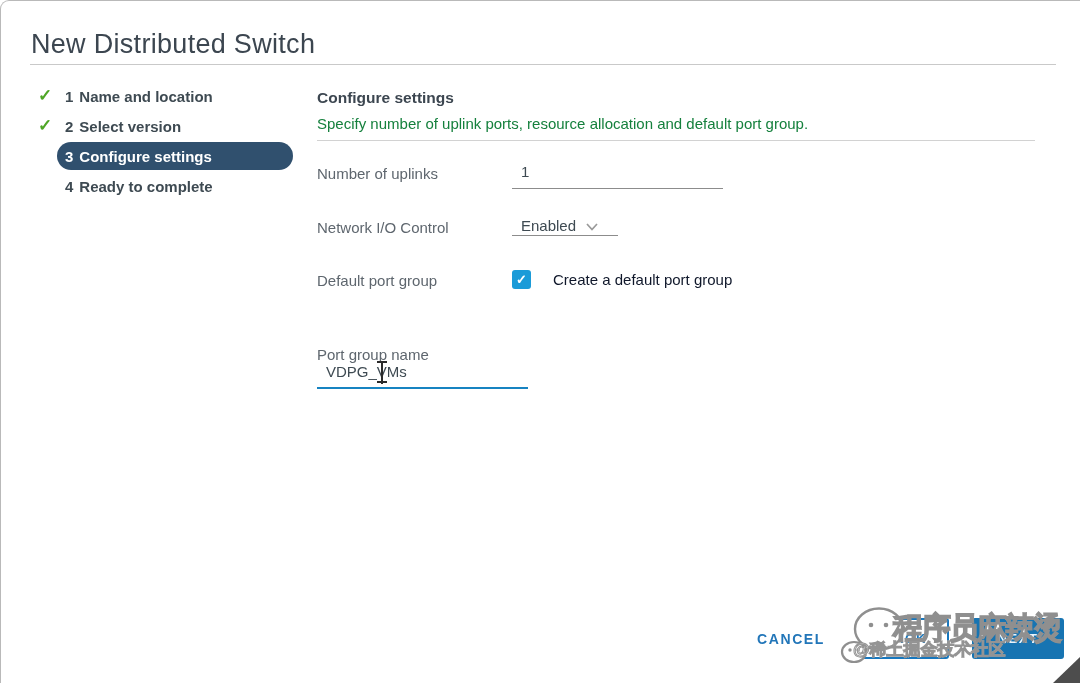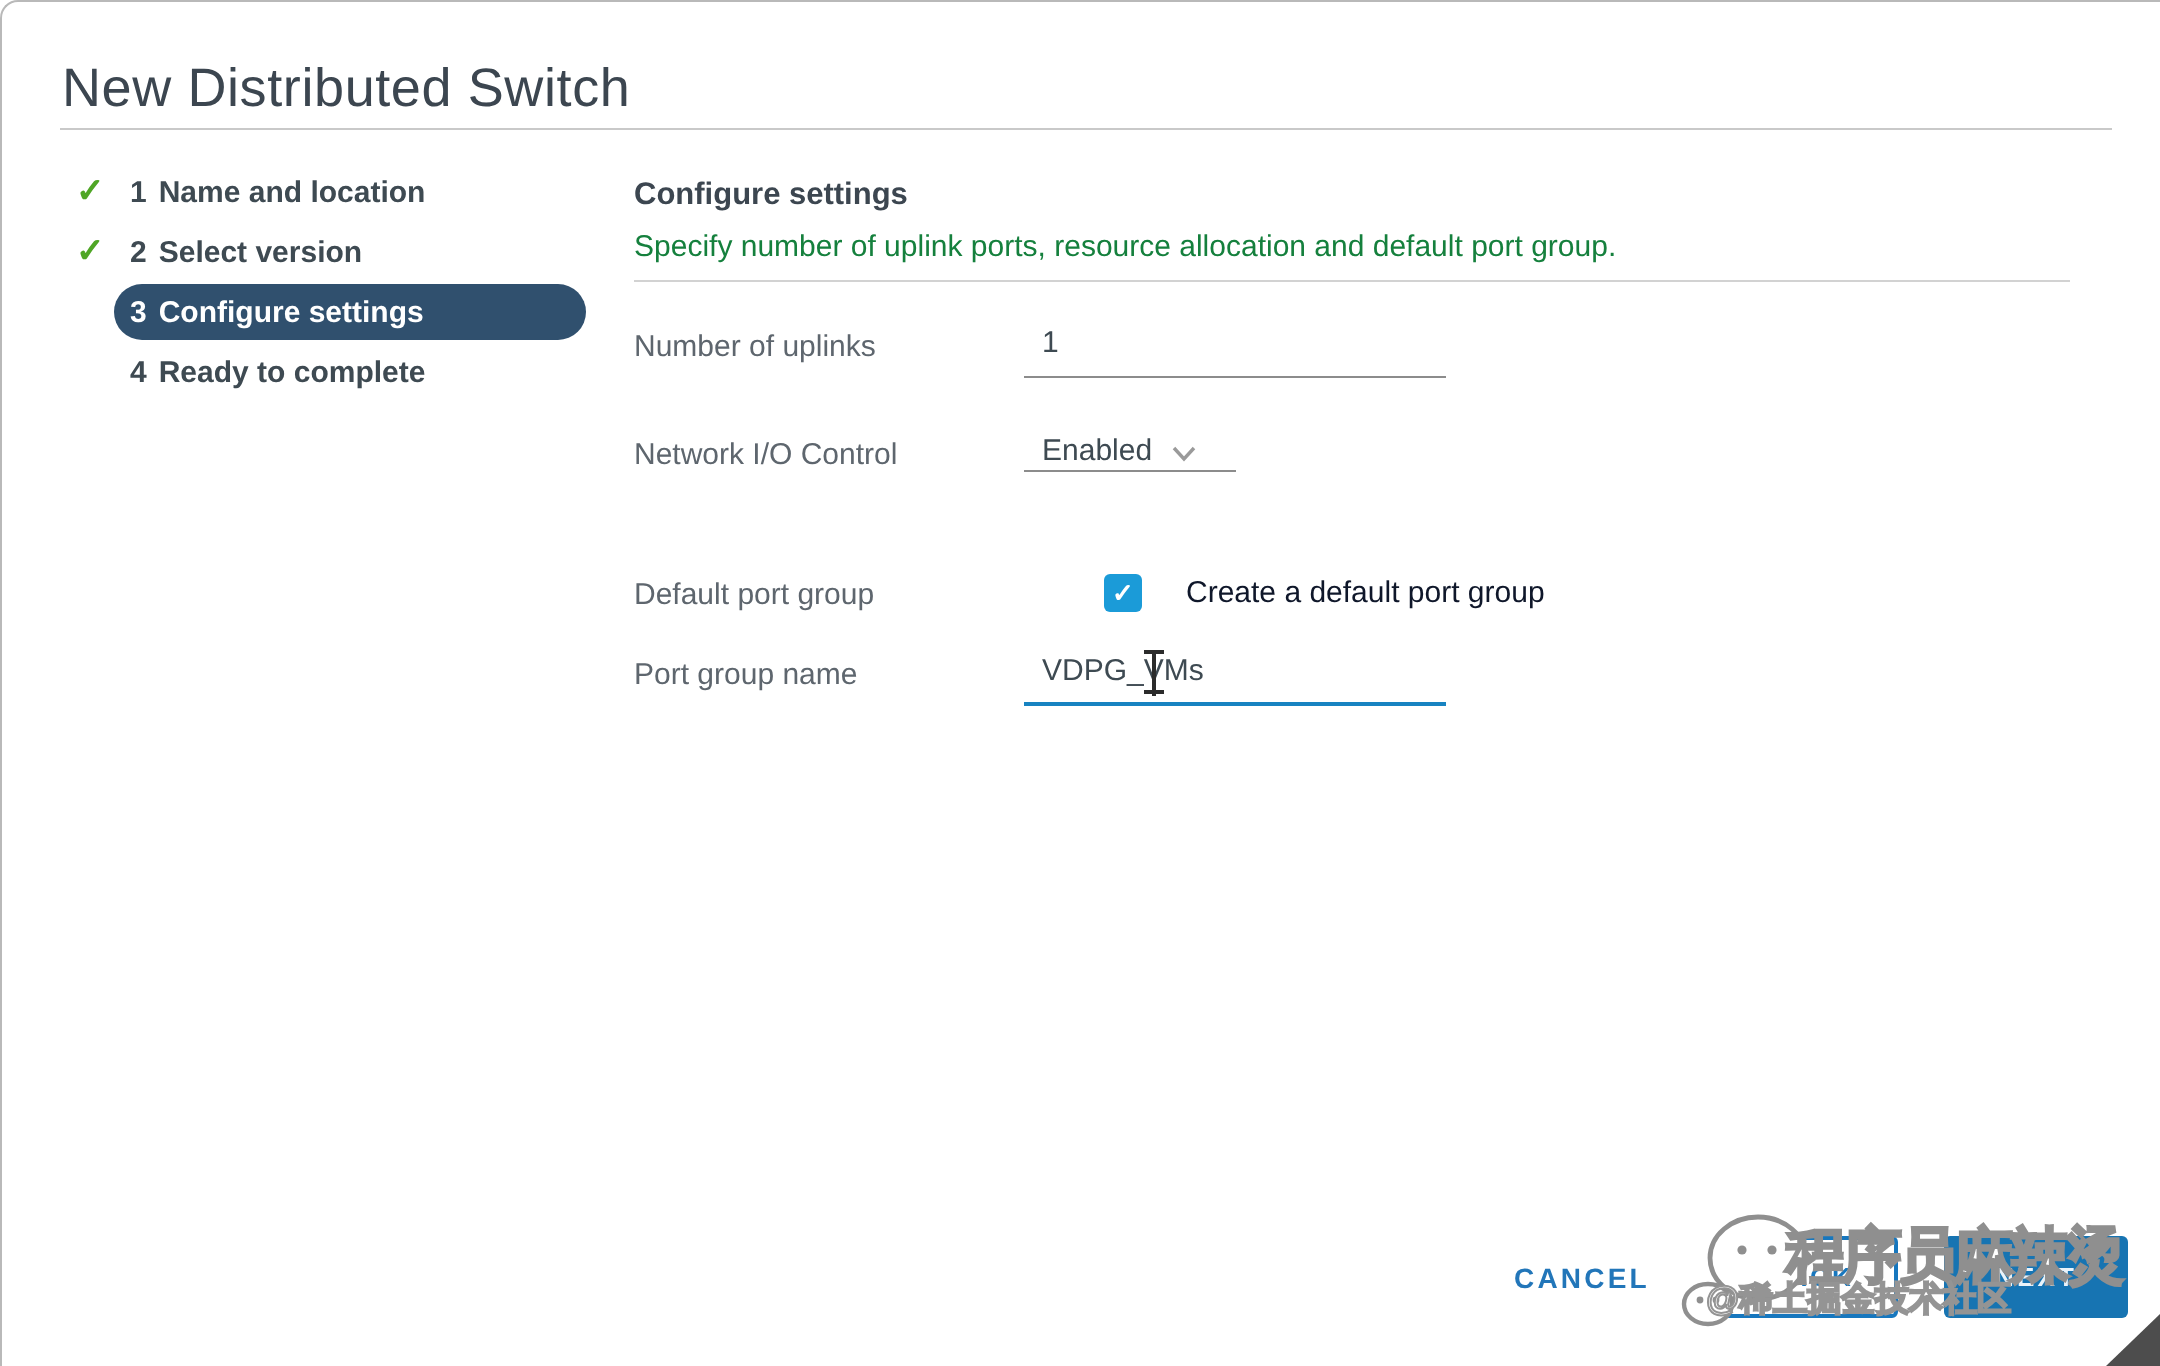--- a/index.html
+++ b/index.html
@@ -126,31 +126,31 @@
   <div class="frow" style="top:217px;">
     <div class="flabel">Network I/O Control</div>
     <div class="dropdown">
       <span>Enabled</span>
       <svg width="12" height="8" viewBox="0 0 12 8">
         <polyline points="1,1 6,6.5 11,1" fill="none" stroke="#9a9a9a" stroke-width="1.7"></polyline>
       </svg>
     </div>
   </div>
 
-  <div class="frow" style="top:287px;gap:40px;">
+  <div class="frow" style="top:270px;">
     <div class="flabel">Default port group</div>
     <div class="cb-wrap">
       <div class="checkbox">
         <span>✓</span>
       </div>
       <div class="cb-label">Create a default port group</div>
     </div>
   </div>
 
-  <div class="frow" style="top:327px;">
+  <div class="frow" style="top:344px;flex-direction:column;">
     <div class="flabel">Port group name</div>
     <div class="pgname-wrap">
       <input class="uline-input focused" type="text" value="VDPG_VMs" style="">
       <div class="ibeam"></div>
     </div>
   </div>
 
   <button class="cancel-link">CANCEL</button>
   <button class="btn btn-back">BACK</button>
   <button class="btn btn-next">NEXT</button>

